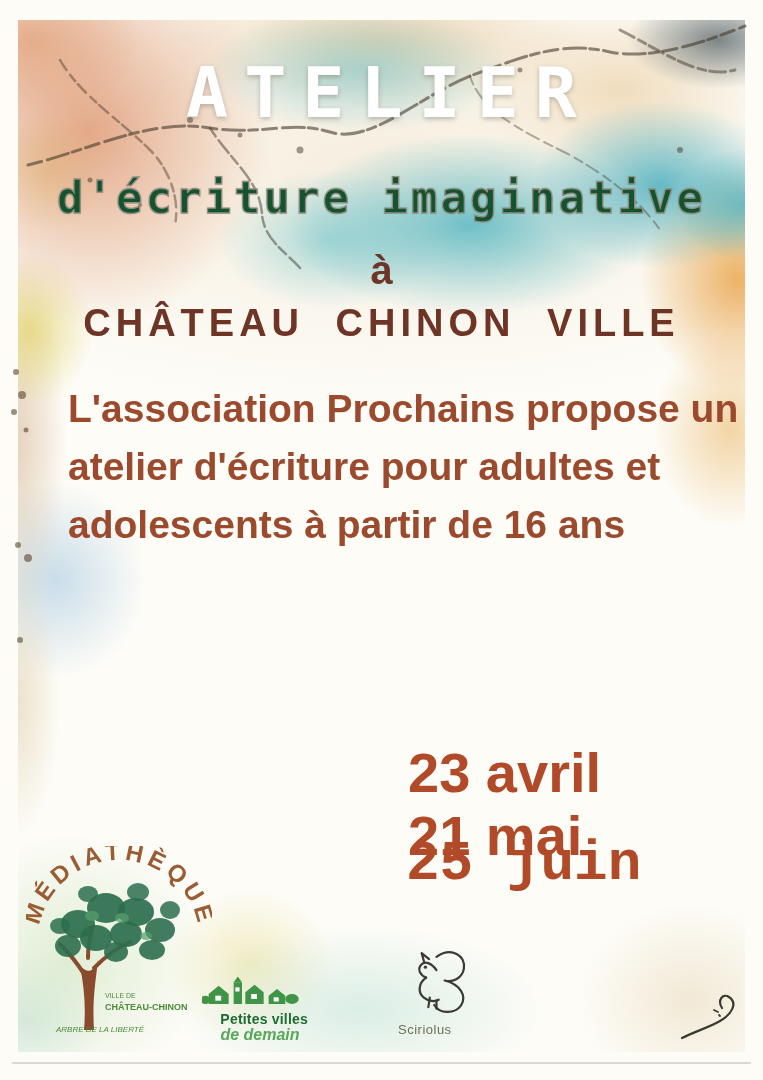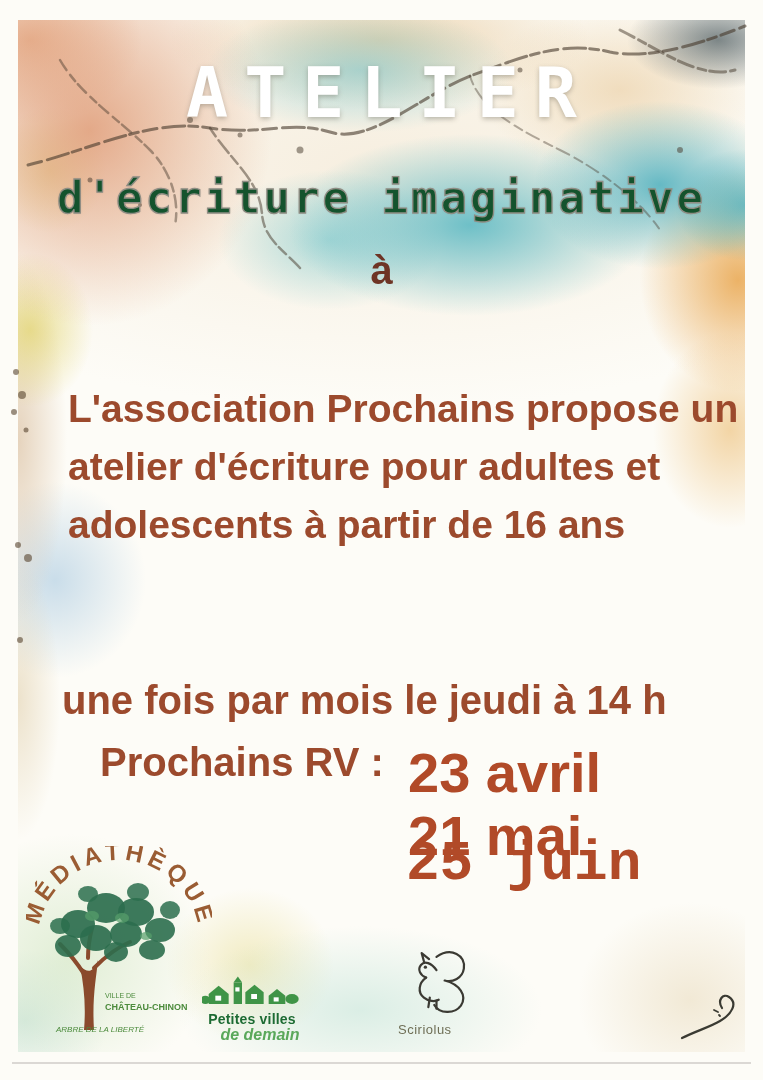--- a/index.html
+++ b/index.html
@@ -66,21 +66,21 @@
   .meet2{left:62px;top:678px;font-weight:700;font-size:40px;color:var(--body-brown);}
   .rv-label{left:100px;top:740px;font-weight:700;font-size:40px;color:var(--body-brown);}
   .date{font-weight:700;font-size:56px;color:var(--date-orange);}
   .date-0{left:408px;top:740px;}
   .date-1{left:408px;top:803px;}
   .date-2{left:406px;top:832px;font-family:Liberation Mono, monospace;}
   
   .logo{position:absolute;z-index:2;}
   .med-logo{left:26px;top:846px;width:186px;height:200px;}
   .pv-logo{left:196px;top:972px;width:112px;text-align:center;}
-  .pv-line1{font-weight:700;font-size:14px;letter-spacing:.2px;color:var(--logo-green-dark);margin-top:1px;}
+  .pv-line1{font-weight:700;font-size:14px;letter-spacing:.2px;color:var(--logo-green-dark);margin-top:1px;text-align:right;}
   .pv-line2{font-style:italic;font-weight:700;font-size:16px;color:var(--logo-green-light);margin-left:16px;margin-top:-1px;}
   .sci-logo{left:398px;top:944px;width:100px;text-align:left;}
   .sci-name{font-size:13px;letter-spacing:.5px;color:#6f6f56;margin-top:-2px;}
   .signature{left:678px;top:986px;width:70px;height:58px;}
   .scan-line{position:absolute;left:12px;right:12px;top:1062px;height:2px;background:#ccc9c4;opacity:.7;z-index:1;}
 </style>
 </head>
 <body>
 
 <div class="page">
@@ -111,30 +111,29 @@
         <circle cx="26" cy="430" r="2.5"></circle>
       <circle cx="18" cy="545" r="3"></circle>
         <circle cx="28" cy="558" r="4"></circle>
       <circle cx="20" cy="640" r="3"></circle>
     </g>
   </svg>
 
   <div class="txt title">ATELIER</div>
   <div class="txt subtitle">d'écriture imaginative</div>
   <div class="txt preposition">à</div>
+  <div class="txt location">CHÂTEAU CHINON VILLE</div>
 
   <div class="txt description">
     <div>L'association Prochains propose un</div>
     <div>atelier d'écriture pour adultes et</div>
     <div>adolescents à partir de 16 ans</div>
   </div>
 
-  <div class="txt meet2">une fois par mois le jeudi à 14 h</div>
-
-  <div class="txt rv-label">Prochains RV :</div>
+
   <div class="txt date date-0">23 avril</div>
   <div class="txt date date-1">21 mai</div>
   <div class="txt date date-2">25 juin</div>
 
   <div class="logo med-logo">
     <svg width="186" height="200" viewBox="0 0 186 200">
       <defs>
         <path id="arcPath" d="M 12 95 A 81 81 0 0 1 174 95"></path>
       </defs>
       <g transform="rotate(8,93,95)">

